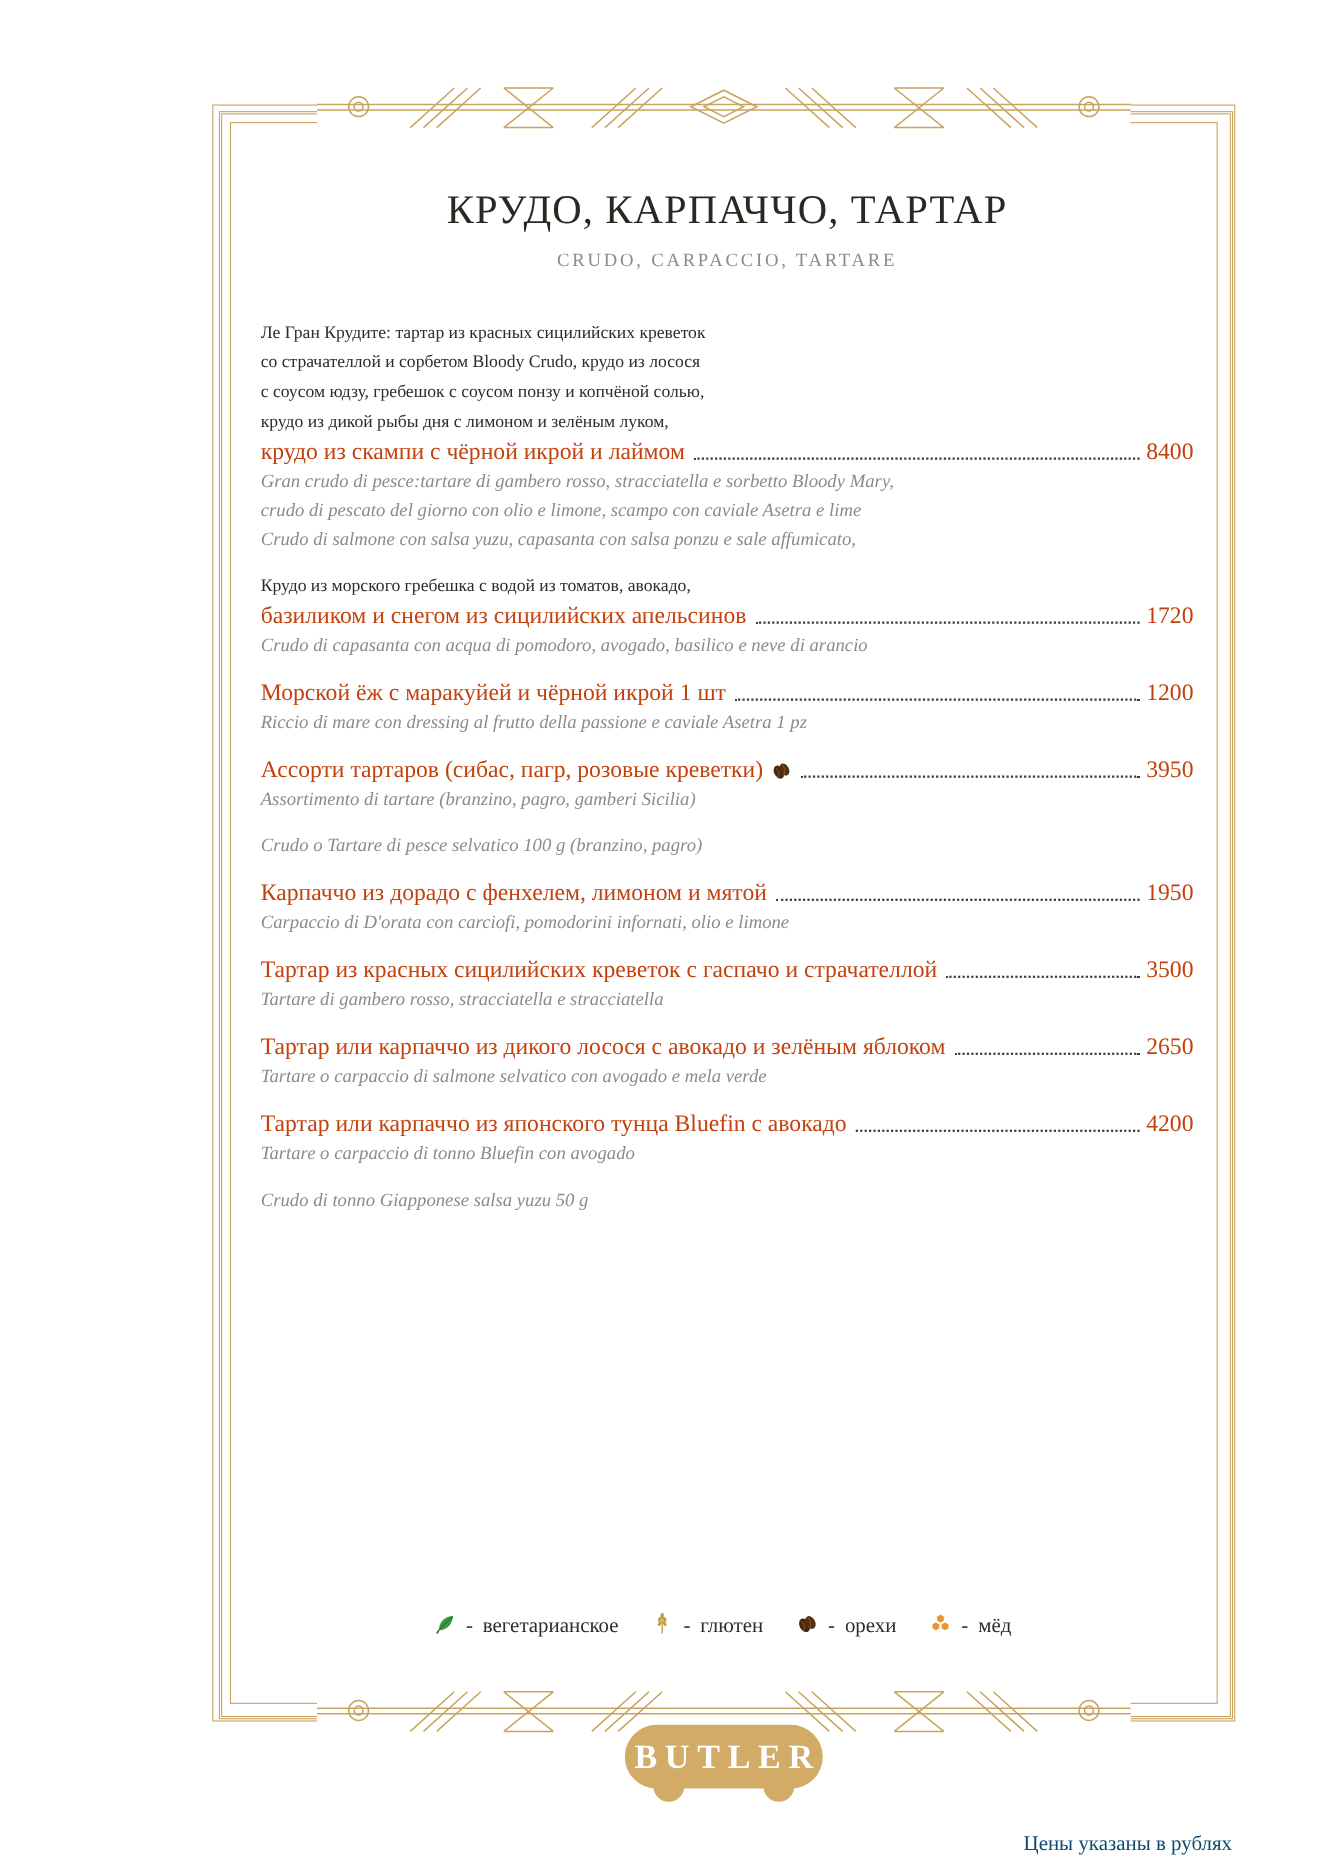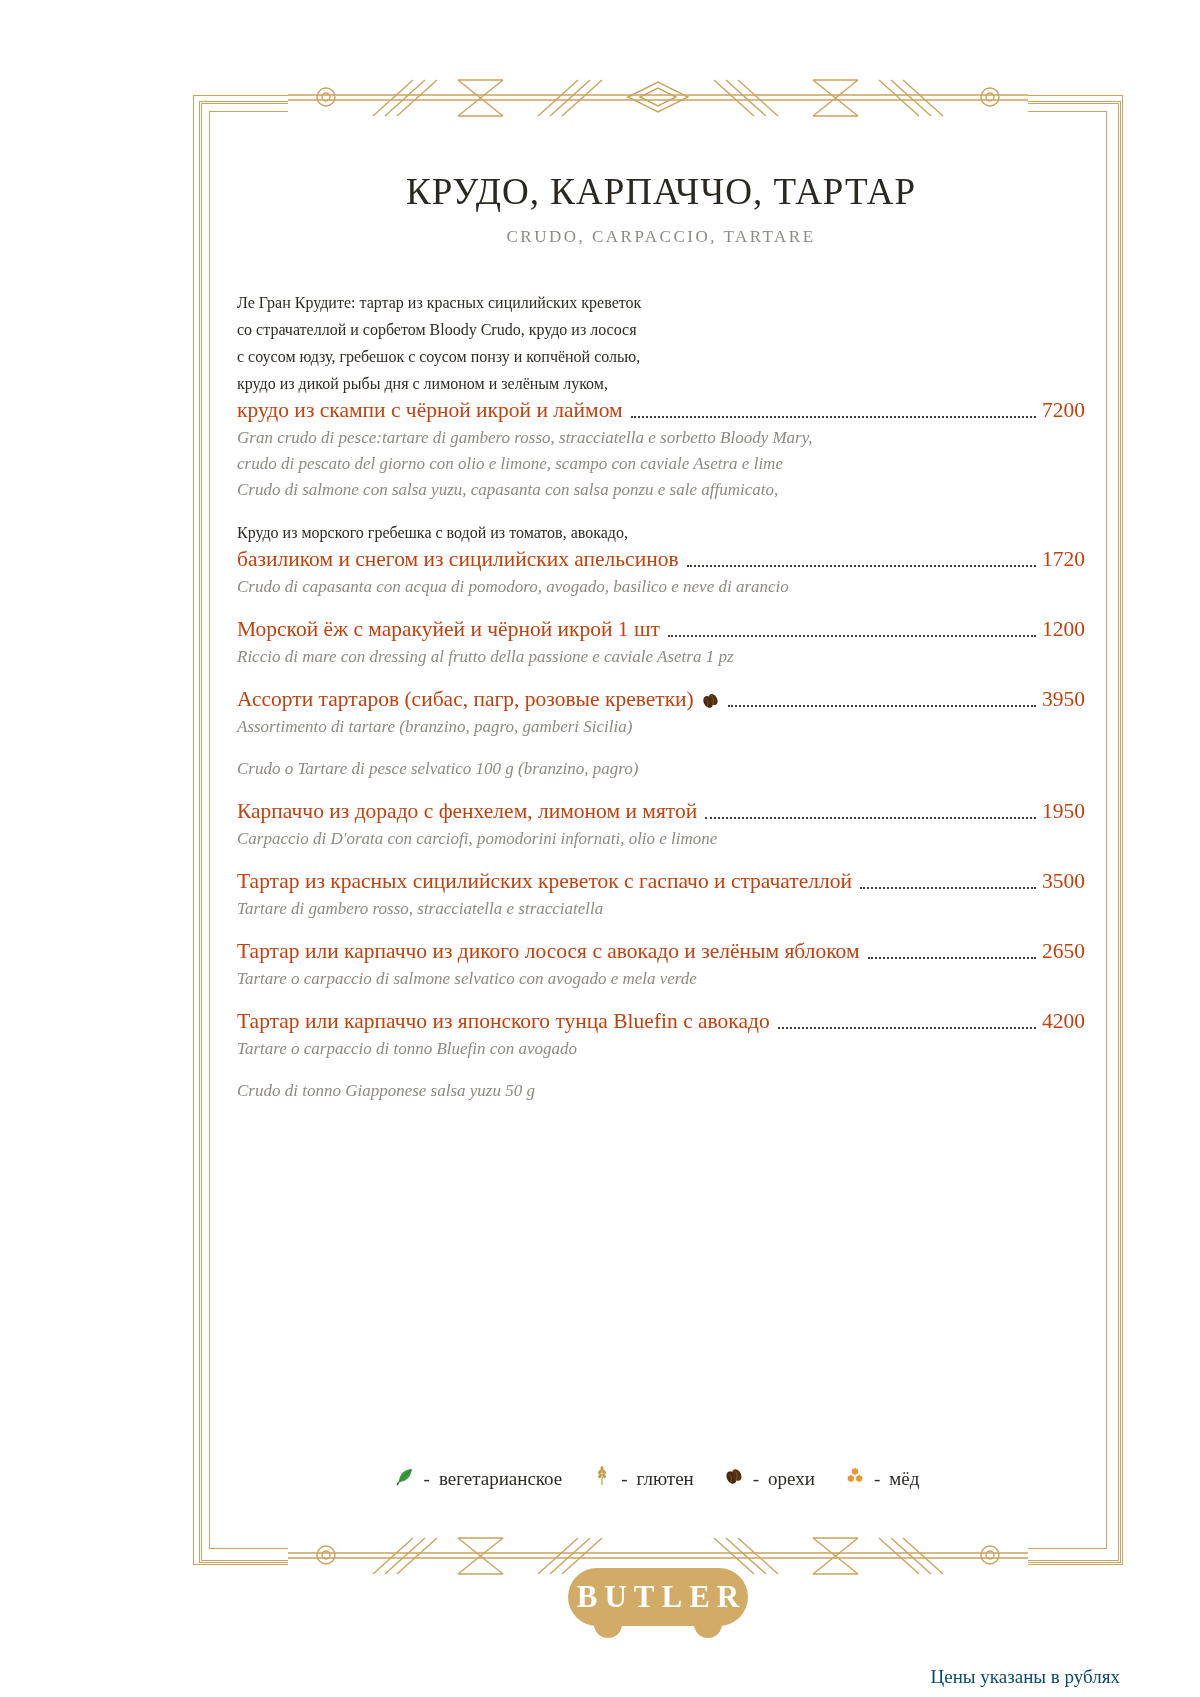--- a/index.html
+++ b/index.html
@@ -91,21 +91,21 @@
   <div class="subtitle">CRUDO, CARPACCIO, TARTARE</div>
   <div class="items" id="items-list">
       <div class="item">
         <div class="ru-line">Ле Гран Крудите: тартар из красных сицилийских креветок</div>
         <div class="ru-line">со страчателлой и сорбетом Bloody Crudo, крудо из лосося</div>
         <div class="ru-line">с соусом юдзу, гребешок с соусом понзу и копчёной солью,</div>
         <div class="ru-line">крудо из дикой рыбы дня с лимоном и зелёным луком,</div>
         <div class="ru-row">
           <span>крудо из скампи с чёрной икрой и лаймом</span>
           <span class="dots"></span>
-          <span class="price">7200</span>
+          <span class="price">8400</span>
         </div>
         <div class="it-line">Gran crudo di pesce:tartare di gambero rosso, stracciatella e sorbetto Bloody Mary,</div>
         <div class="it-line">crudo di pescato del giorno con olio e limone, scampo con caviale Asetra e lime</div>
         <div class="it-line">Crudo di salmone con salsa yuzu, capasanta con salsa ponzu e sale affumicato,</div>
       </div>
       <div class="item">
         <div class="ru-line">Крудо из морского гребешка с водой из томатов, авокадо,</div>
         <div class="ru-row">
           <span>базиликом и снегом из сицилийских апельсинов</span>
           <span class="dots"></span>

